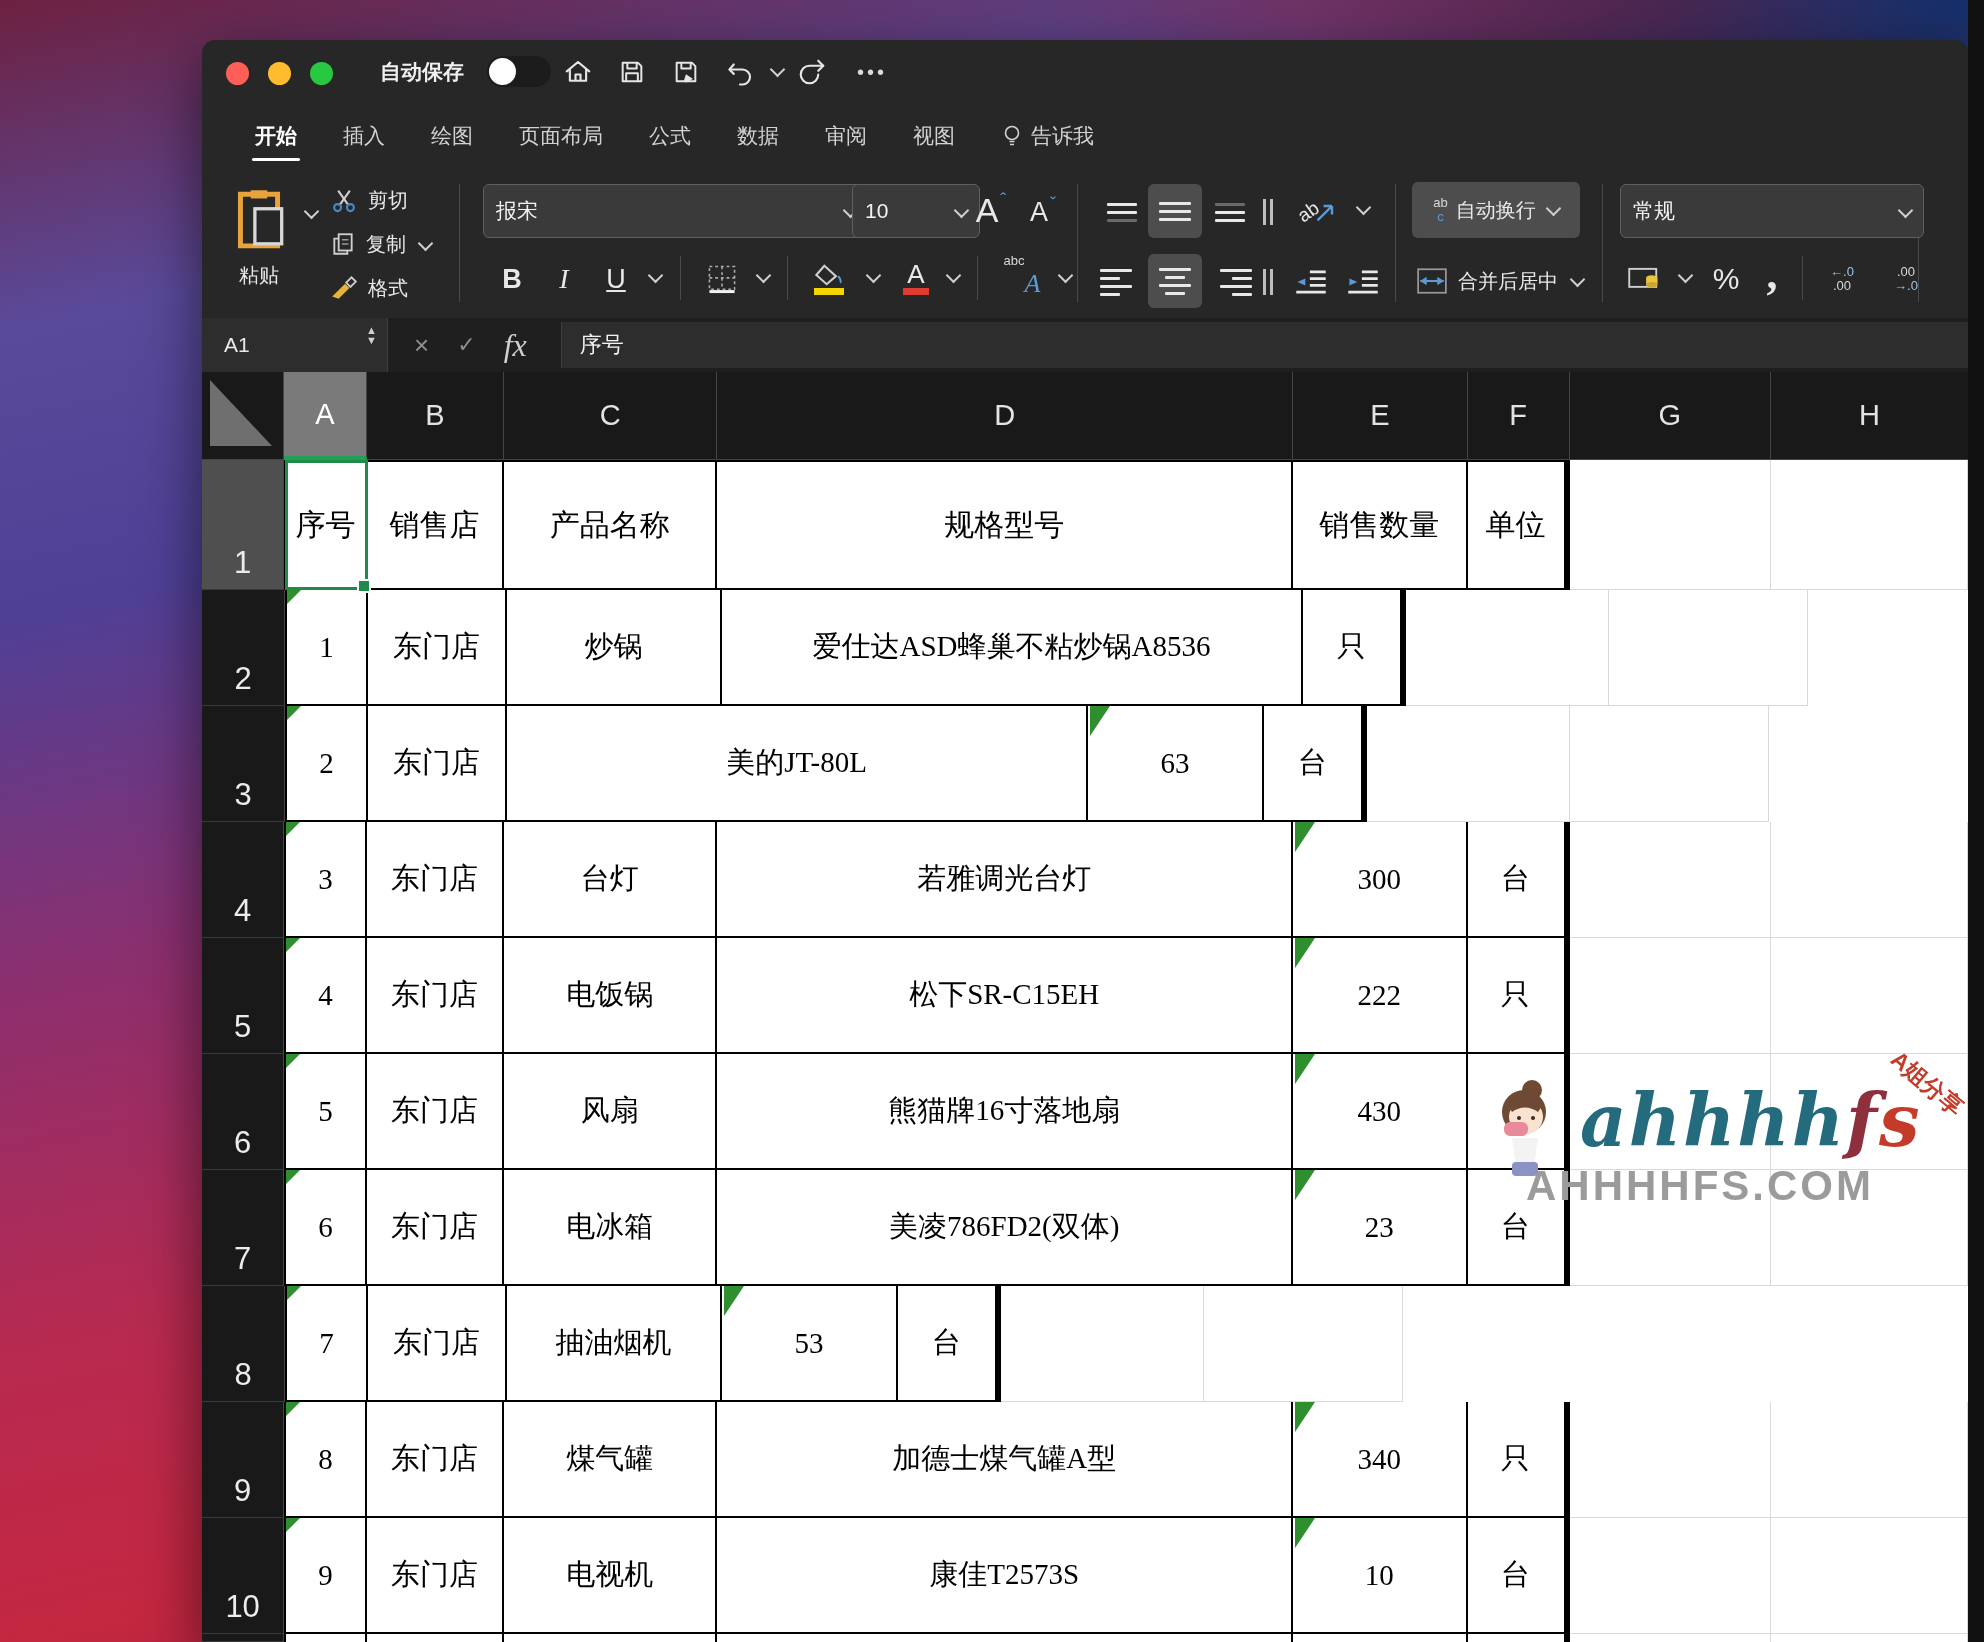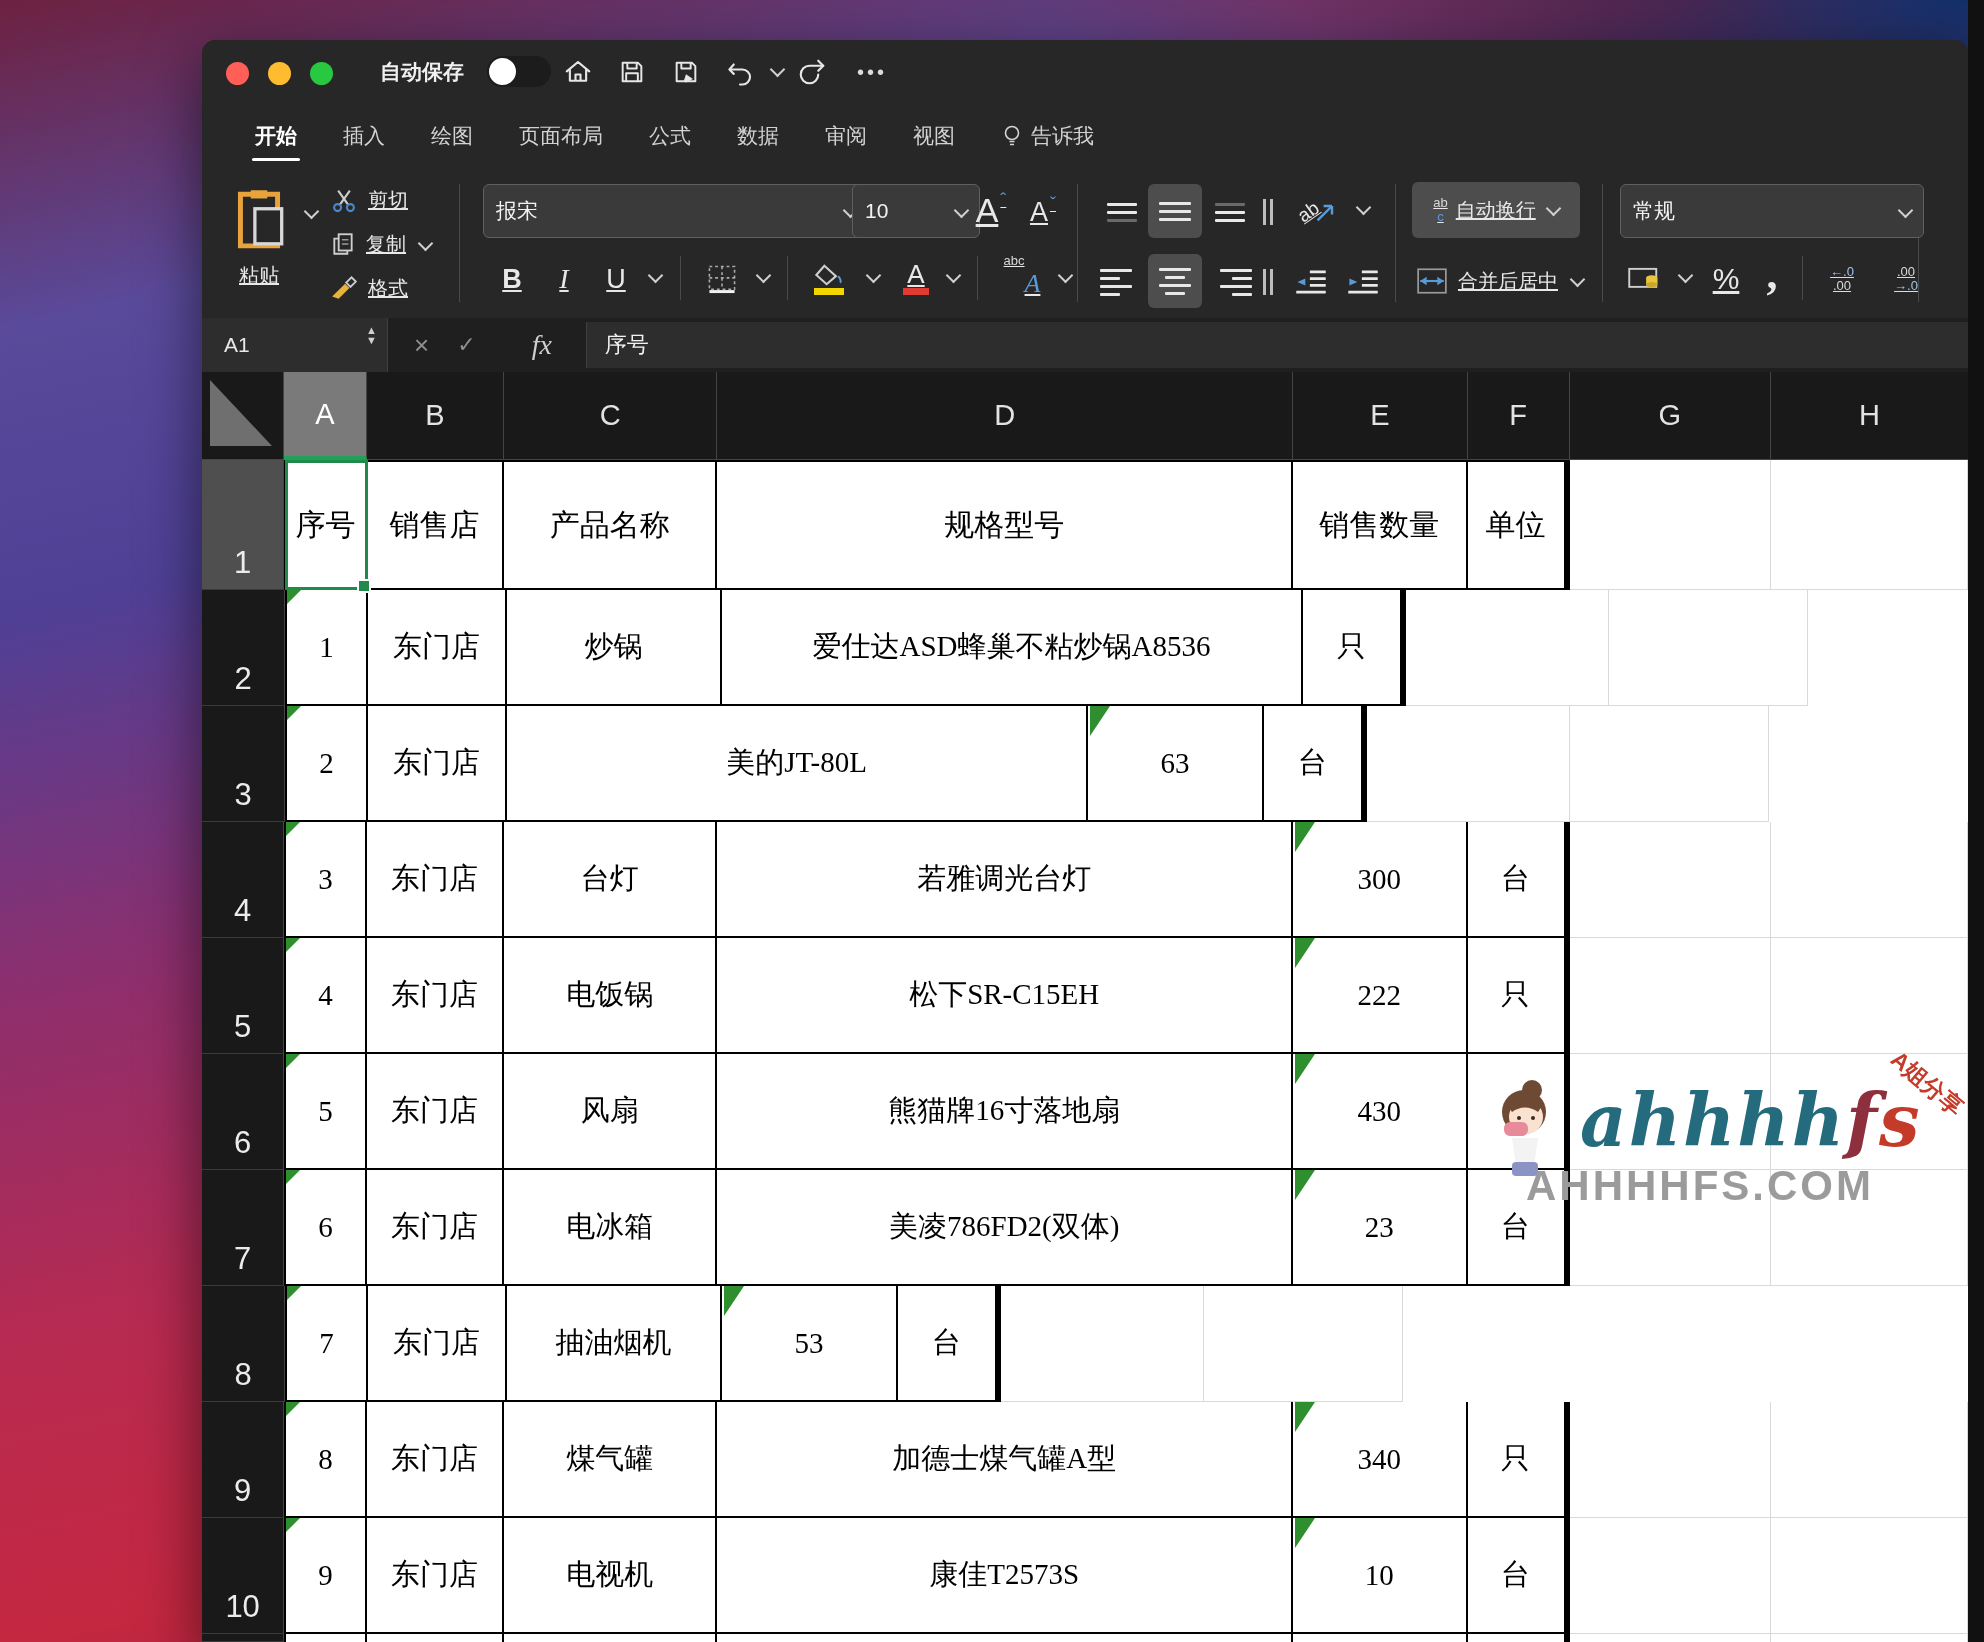--- a/index.html
+++ b/index.html
@@ -29,40 +29,40 @@
   .tabrow{position:absolute;left:0;top:64px;right:0;height:64px;background:#272727;display:flex;align-items:center;padding-left:30px;gap:0;}
   .tab{position:relative;height:100%;display:flex;align-items:center;padding:0 23px;color:#d2d2d2;font-size:21px;}
   .tab.active{color:#ffffff;font-weight:bold;}
   .tab.active::after{content:"";position:absolute;left:20px;right:20px;bottom:7px;height:3px;background:#ffffff;border-radius:2px;}
   .tab .bulb{margin-right:8px;display:inline-flex;}
   .tab .bulb svg{stroke:#d2d2d2;fill:none;stroke-width:1.6;}
 
   
   .ribbon{position:absolute;left:0;top:128px;right:0;height:150px;background:#272727;border-bottom:1px solid #161616;}
   .rdiv{position:absolute;top:16px;bottom:16px;width:1px;background:#4a4a4a;}
-  .ritem{position:absolute;display:flex;align-items:center;justify-content:center;color:#e8e8e8;text-decoration:underline;}
+  .ritem{position:absolute;display:flex;align-items:center;justify-content:center;color:#e8e8e8;}
   .combo{background:#3a3a3a;border:1px solid #606060;border-radius:6px;color:#f2f2f2;display:flex;align-items:center;padding:0 12px;justify-content:space-between;}
   .combo .chev{margin-top:-2px;}
   .sel{background:#4d4d4d;border-radius:6px;}
   .barline{display:block;height:3px;background:#e8e8e8;border-radius:1px;margin:2.5px 0;}
   .icon-col{display:flex;flex-direction:column;align-items:center;}
   .icon-col.left{align-items:flex-start;} .icon-col.right{align-items:flex-end;}
   .u-yellow{display:block;width:30px;height:7px;background:#f3d500;margin-top:2px;}
   .u-red{display:block;width:26px;height:7px;background:#e03c31;margin-top:1px;}
   .bluetxt{color:#5b9bd5;}
   .minitxt{font-size:13px;line-height:14px;color:#d8d8d8;text-align:center;}
   .clip-label{color:#e8e8e8;font-size:20px;}
 
   
   .fbar{position:absolute;left:0;top:278px;right:0;height:54px;background:#1f1f1f;border-bottom:1px solid #000;display:flex;align-items:stretch;}
   .namebox{width:163px;background:#2d2d2d;display:flex;align-items:center;padding-left:22px;color:#e8e8e8;font-size:21px;position:relative;}
   .spin{position:absolute;right:10px;top:7px;display:flex;flex-direction:column;line-height:10px;font-size:11px;color:#cfcfcf;text-align:center;}
   .fsep{width:1px;background:#3f3f3f;}
   .fbtns{display:flex;align-items:center;gap:28px;padding:0 26px;color:#8f8f8f;font-size:22px;}
-  .fx{font-family:"Liberation Serif",serif;font-style:italic;color:#cfcfcf;font-size:28px;margin-left:28px;}
+  .fx{font-family:"Liberation Serif",serif;font-style:italic;color:#cfcfcf;font-size:32px;}
   .finput{flex:1;background:#2d2d2d;display:flex;align-items:center;padding-left:18px;color:#f2f2f2;font-size:22px;font-family:"Liberation Serif","DejaVu Serif",serif;border-left:1px solid #3f3f3f;margin:4px 0 4px 8px;}
 
   
   .sheet{position:absolute;left:0;top:332px;right:0;bottom:0;background:#fff;}
   .colheads{display:flex;height:88px;background:#191919;}
   .ch{display:flex;align-items:center;justify-content:center;color:#e3e3e3;font-size:29px;border-right:1px solid #454545;border-bottom:1px solid #454545;box-sizing:border-box;}
   .ch.selcol{background:#7a7a7a;color:#fff;border-bottom:4px solid #21a05a;}
   .corner{position:relative;background:#191919;}
   .corner .tri{position:absolute;left:8px;top:8px;width:62px;height:66px;background:#6f6f6f;clip-path:polygon(0 0,0 100%,100% 100%);}
   .rows{position:relative;}

